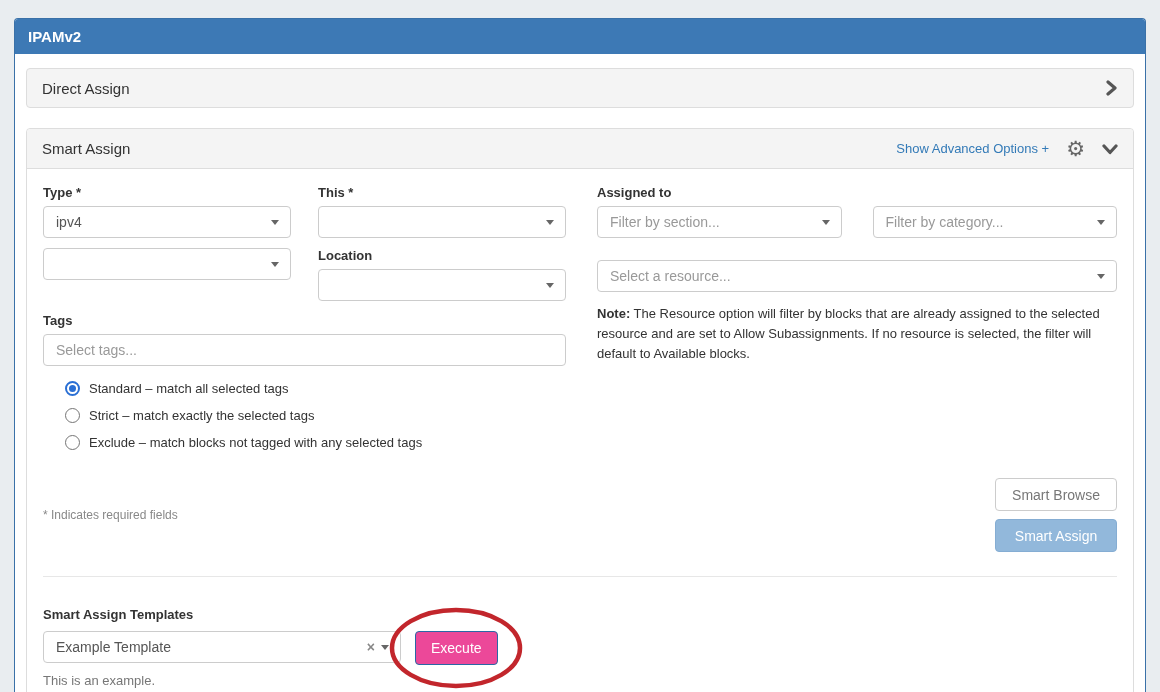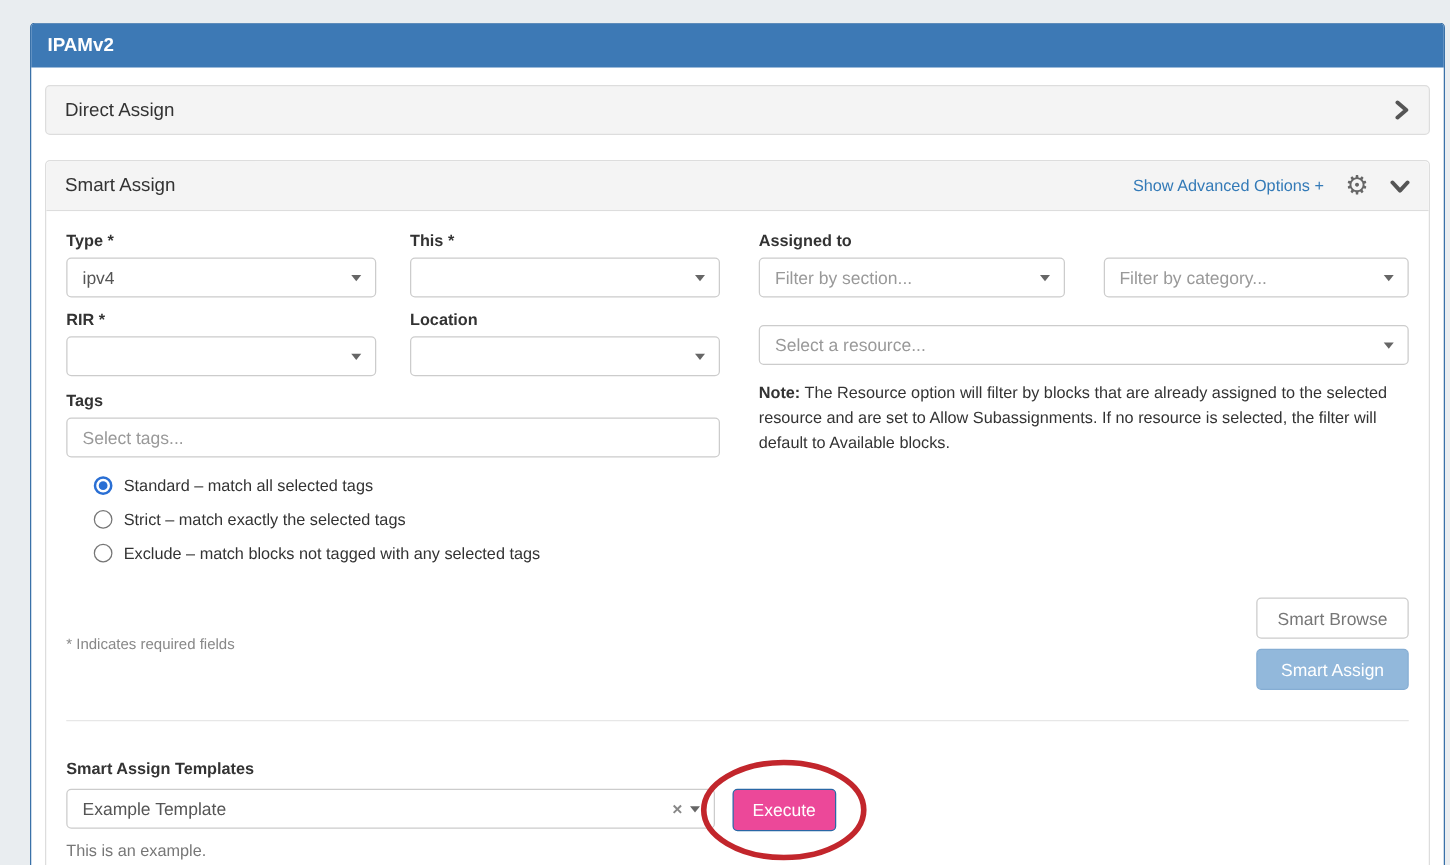--- a/index.html
+++ b/index.html
@@ -5,21 +5,21 @@
   * { box-sizing: border-box; margin: 0; padding: 0; }
   html, body { width: 1160px; height: 692px; overflow: hidden; }
   body {
     font-family: "Liberation Sans", sans-serif;
     background: #e9edf0;
     position: relative;
     color: #333;
   }
   .app-panel {
     position: absolute;
-    left: 24px; top: 18px;
+    left: 14px; top: 18px;
     width: 1132px; height: 674px;
     background: #ffffff;
     border: 1px solid #3a71a8;
     border-bottom: none;
     border-radius: 4px 4px 0 0;
   }
   .app-header {
     background: #3d79b5;
     border-radius: 3px 3px 0 0;
     height: 35px;
@@ -167,21 +167,21 @@
   }
   .btn-browse { background: #fff; border: 1px solid #ccc; color: #777; }
   .btn-smart { background: #92b8db; border: 1px solid #85add3; color: #fff; }
 
   .divider { border: none; border-top: 1px solid #e7e7e7; margin: 24px 0 0 0; }
 
   .tpl-section { margin-top: 30px; }
   .tpl-label { font-size: 13px; font-weight: bold; margin-bottom: 9px; }
   .tpl-row { display: flex; align-items: flex-start; gap: 14px; }
   .tpl-select {
-    width: 519px; flex: none;
+    width: 358px; flex: none;
     padding-right: 44px;
   }
   .tpl-clear {
     position: absolute;
     right: 25px; top: 8px;
     font-size: 14px;
     font-weight: bold;
     color: #888;
     line-height: 1;
     cursor: pointer;
@@ -249,21 +249,20 @@
               <div class="field">
                 <label class="f-label">This *</label>
                 <div class="sel">
                   <span></span>
                 </div>
               </div>
             </div>
 
             <div class="field-row row2">
               <div class="field">
-                <label class="f-label">RIR *</label>
                 <div class="sel">
                   <span></span>
                 </div>
               </div>
               <div class="field">
                 <label class="f-label">Location</label>
                 <div class="sel">
                   <span></span>
                 </div>
               </div>

